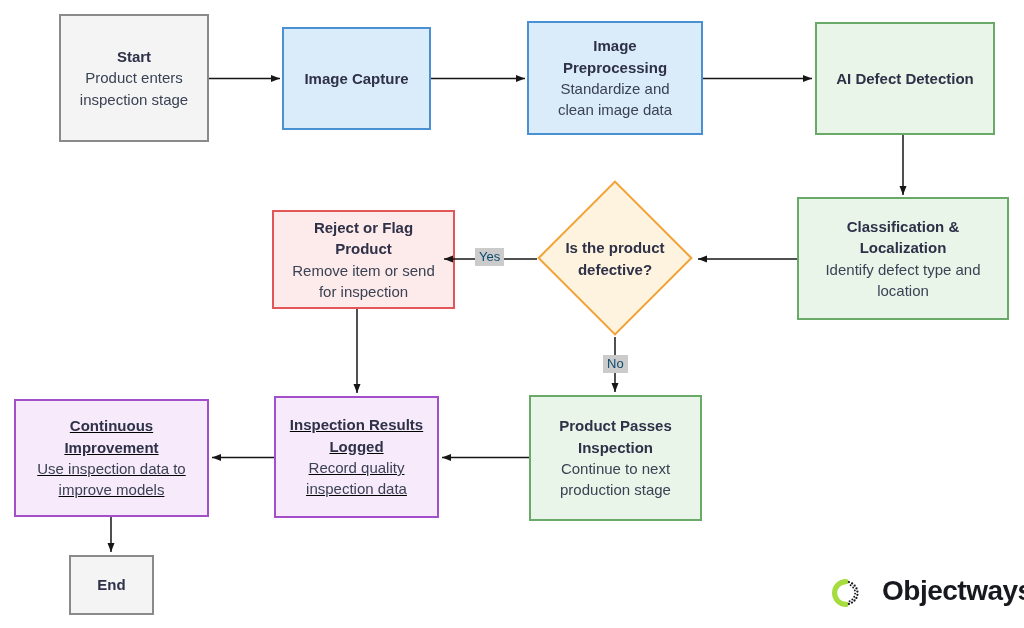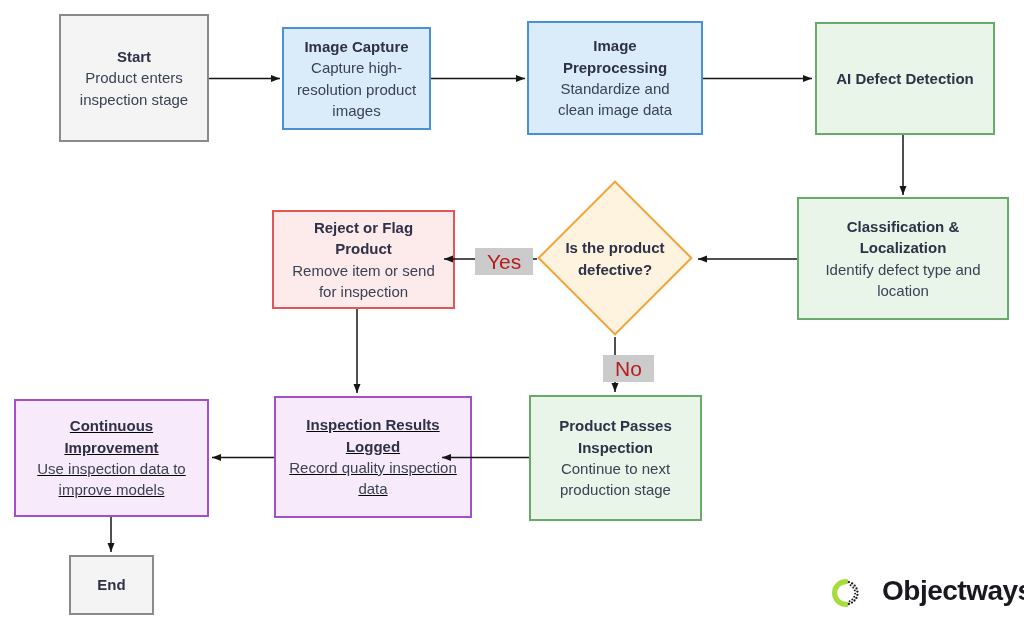--- a/index.html
+++ b/index.html
@@ -26,21 +26,21 @@
   }
   #decision-text{
     position:absolute;left:535px;top:201px;width:160px;height:115px;
     display:flex;align-items:center;justify-content:center;text-align:center;z-index:2;
     font-weight:700;font-size:15px;line-height:1.42;color:var(--title_text,#2e3147);
   }
   #edges{position:absolute;left:0;top:0;pointer-events:none;z-index:1;}
   #edges line{stroke:var(--arrow,#161616);stroke-width:1.5;}
   .edge-label{
     position:absolute;z-index:3;background:var(--label_bg,#cbcbcb);
-    font-size:21px;line-height:1.2;color:#b91c1c;padding:1px 12px;
+    font-size:13px;line-height:1.2;color:#0c4a6e;padding:1px 4px;
   }
   #logo{
     position:absolute;left:832px;top:569px;height:38px;display:flex;align-items:flex-end;gap:22px;z-index:2;
   }
   #logo .word{
     font-weight:700;font-size:28px;letter-spacing:-0.5px;color:var(--logo_dark,#17191e);
   }
 </style>
 </head>
 <body>
@@ -69,21 +69,20 @@
   <div class="node gray" style="left:59px;top:14px;width:150px;height:128px;padding:8px">
     <div class="txt">
       <div class="t">Start</div>
       <div class="d">Product enters inspection stage</div>
     </div>
   </div>
 
   <div class="node blue" style="left:282px;top:27px;width:149px;height:103px;padding:6px">
     <div class="txt">
       <div class="t">Image Capture</div>
-      <div class="d">Capture high-resolution product images</div>
     </div>
   </div>
 
   <div class="node blue" style="left:527px;top:21px;width:176px;height:114px;padding:6px 20px">
     <div class="txt">
       <div class="t">Image Preprocessing</div>
       <div class="d">Standardize and clean image data</div>
     </div>
   </div>
 
@@ -110,21 +109,21 @@
     </div>
   </div>
 
   <div class="node green" style="left:529px;top:395px;width:173px;height:126px;padding:6px 21px">
     <div class="txt">
       <div class="t">Product Passes Inspection</div>
       <div class="d">Continue to next production stage</div>
     </div>
   </div>
 
-  <div class="node purple" style="left:274px;top:396px;width:198px;height:122px;padding:6px 4px">
+  <div class="node purple" style="left:274px;top:396px;width:165px;height:122px;padding:6px 4px">
     <div class="txt">
       <div class="t">Inspection Results Logged</div>
       <div class="d">Record quality inspection data</div>
     </div>
   </div>
 
   <div class="node purple" style="left:14px;top:399px;width:195px;height:118px;padding:6px 15px">
     <div class="txt">
       <div class="t">Continuous Improvement</div>
       <div class="d">Use inspection data to improve models</div>

